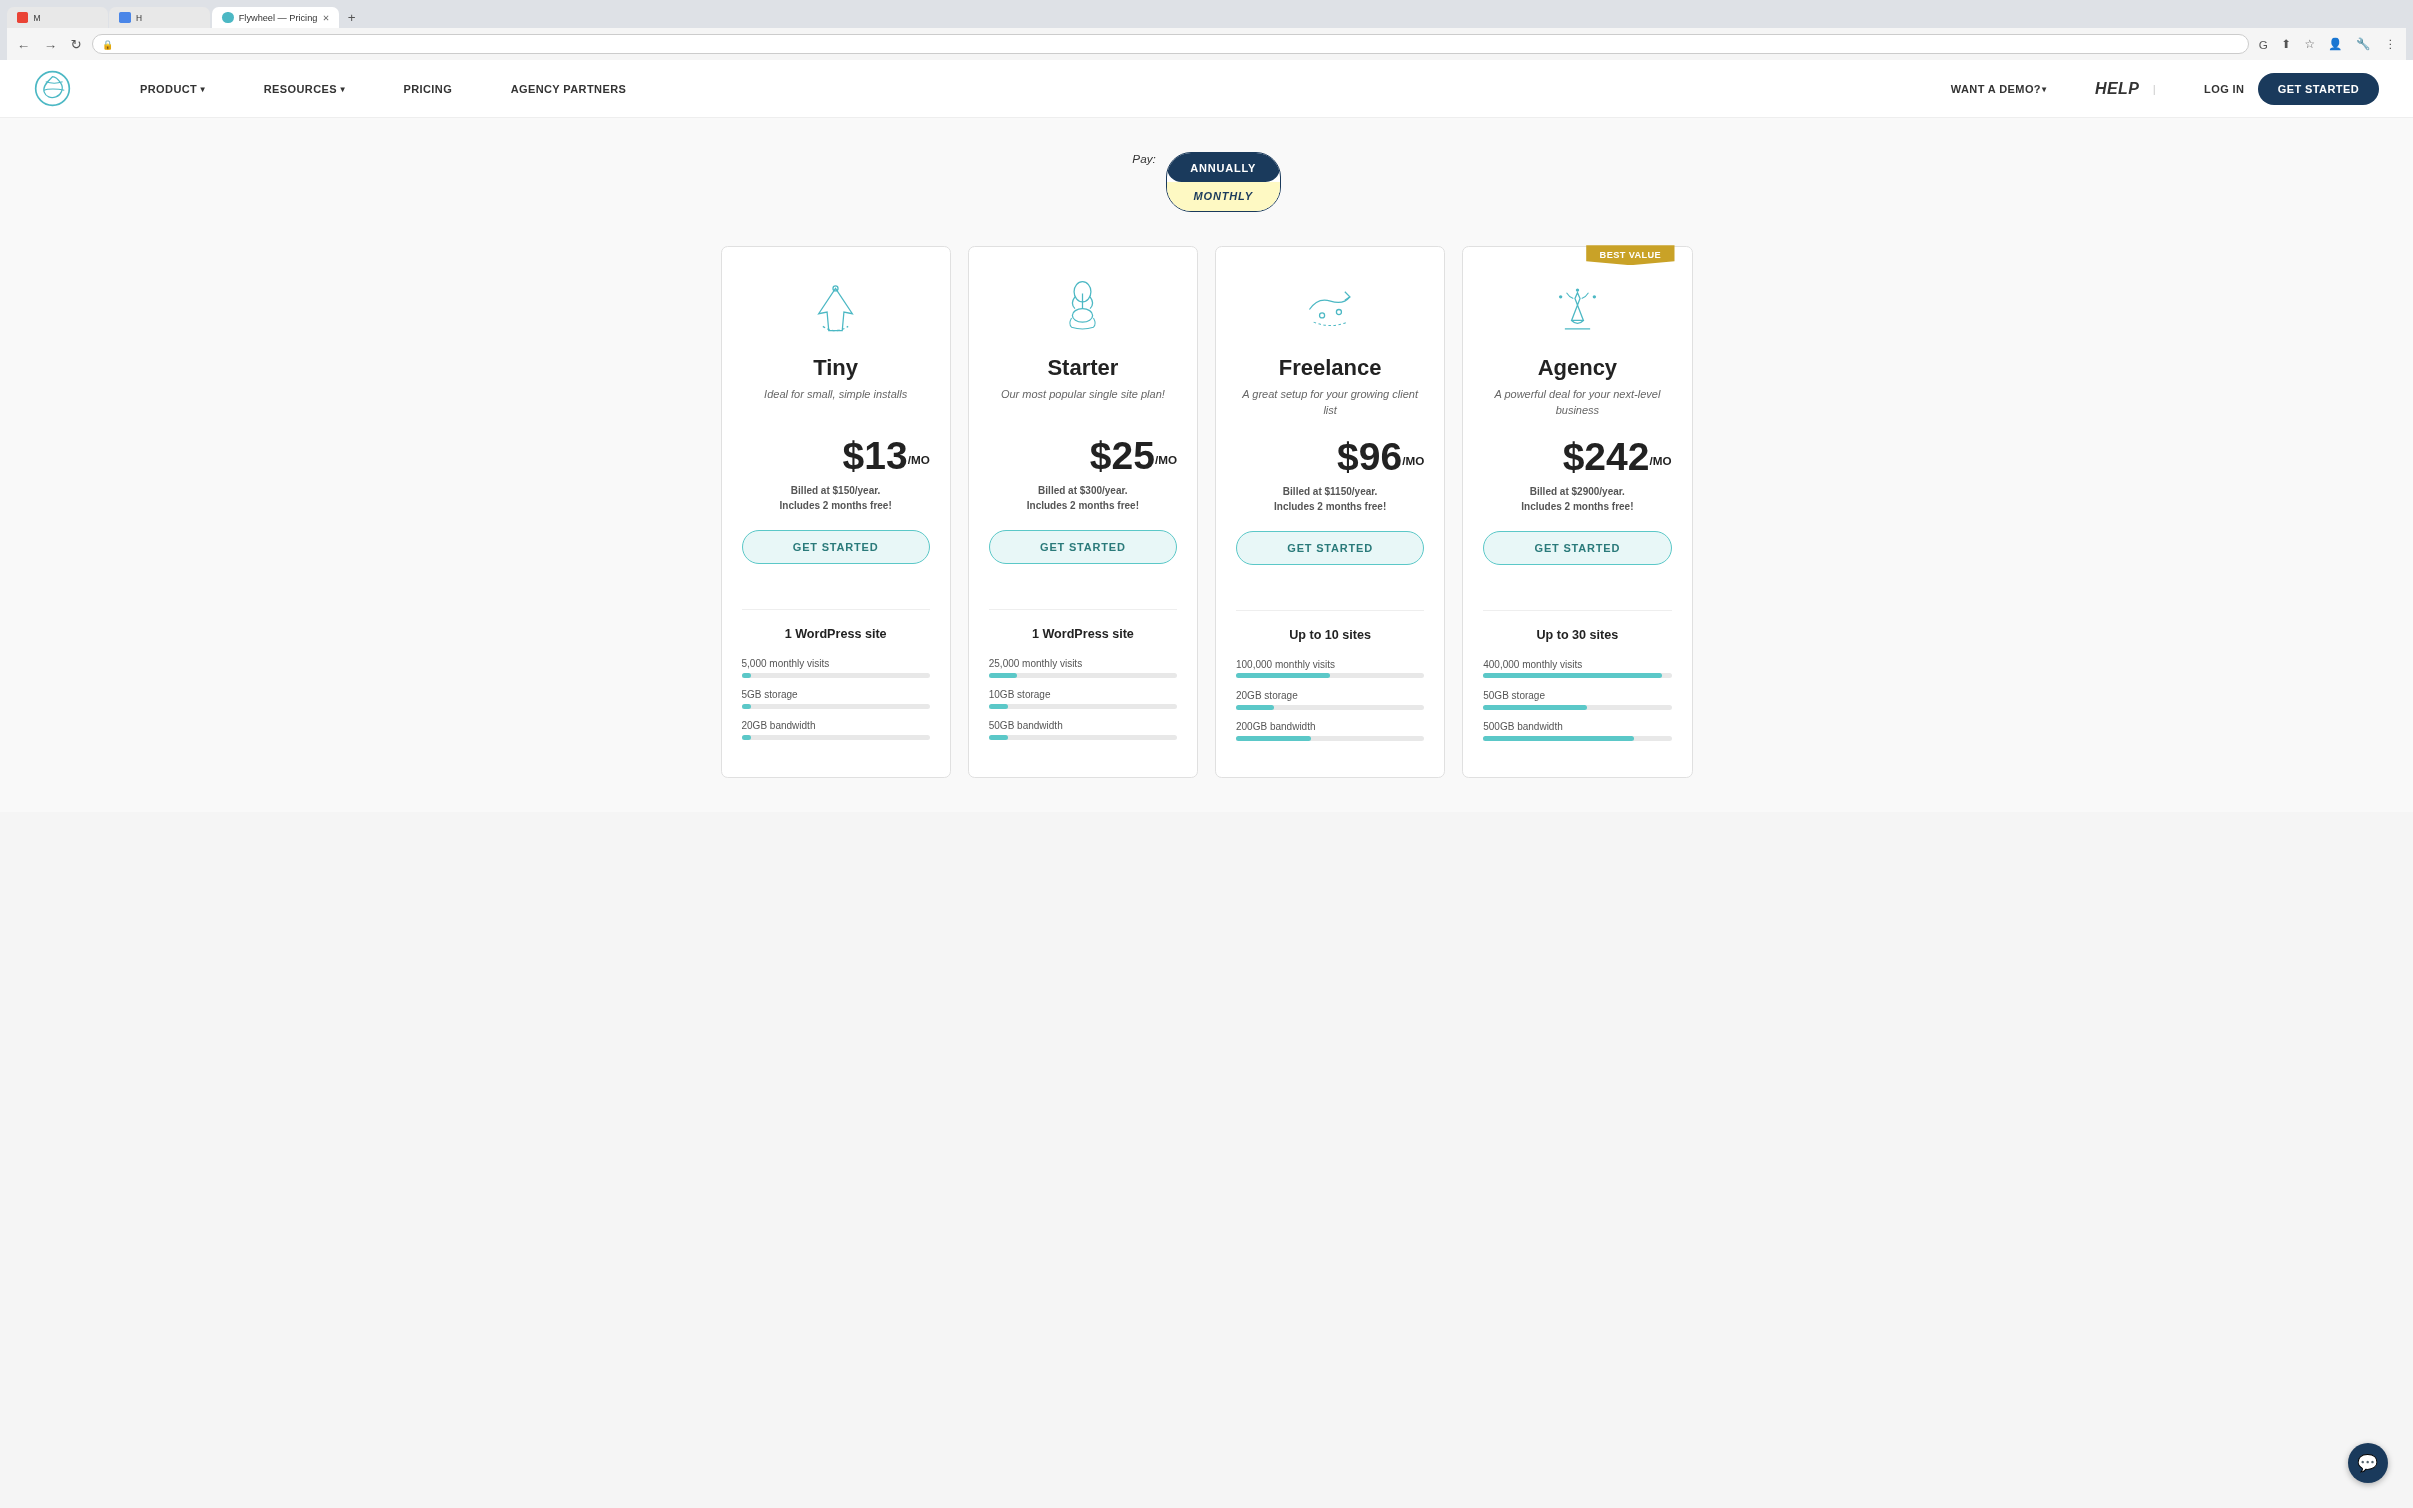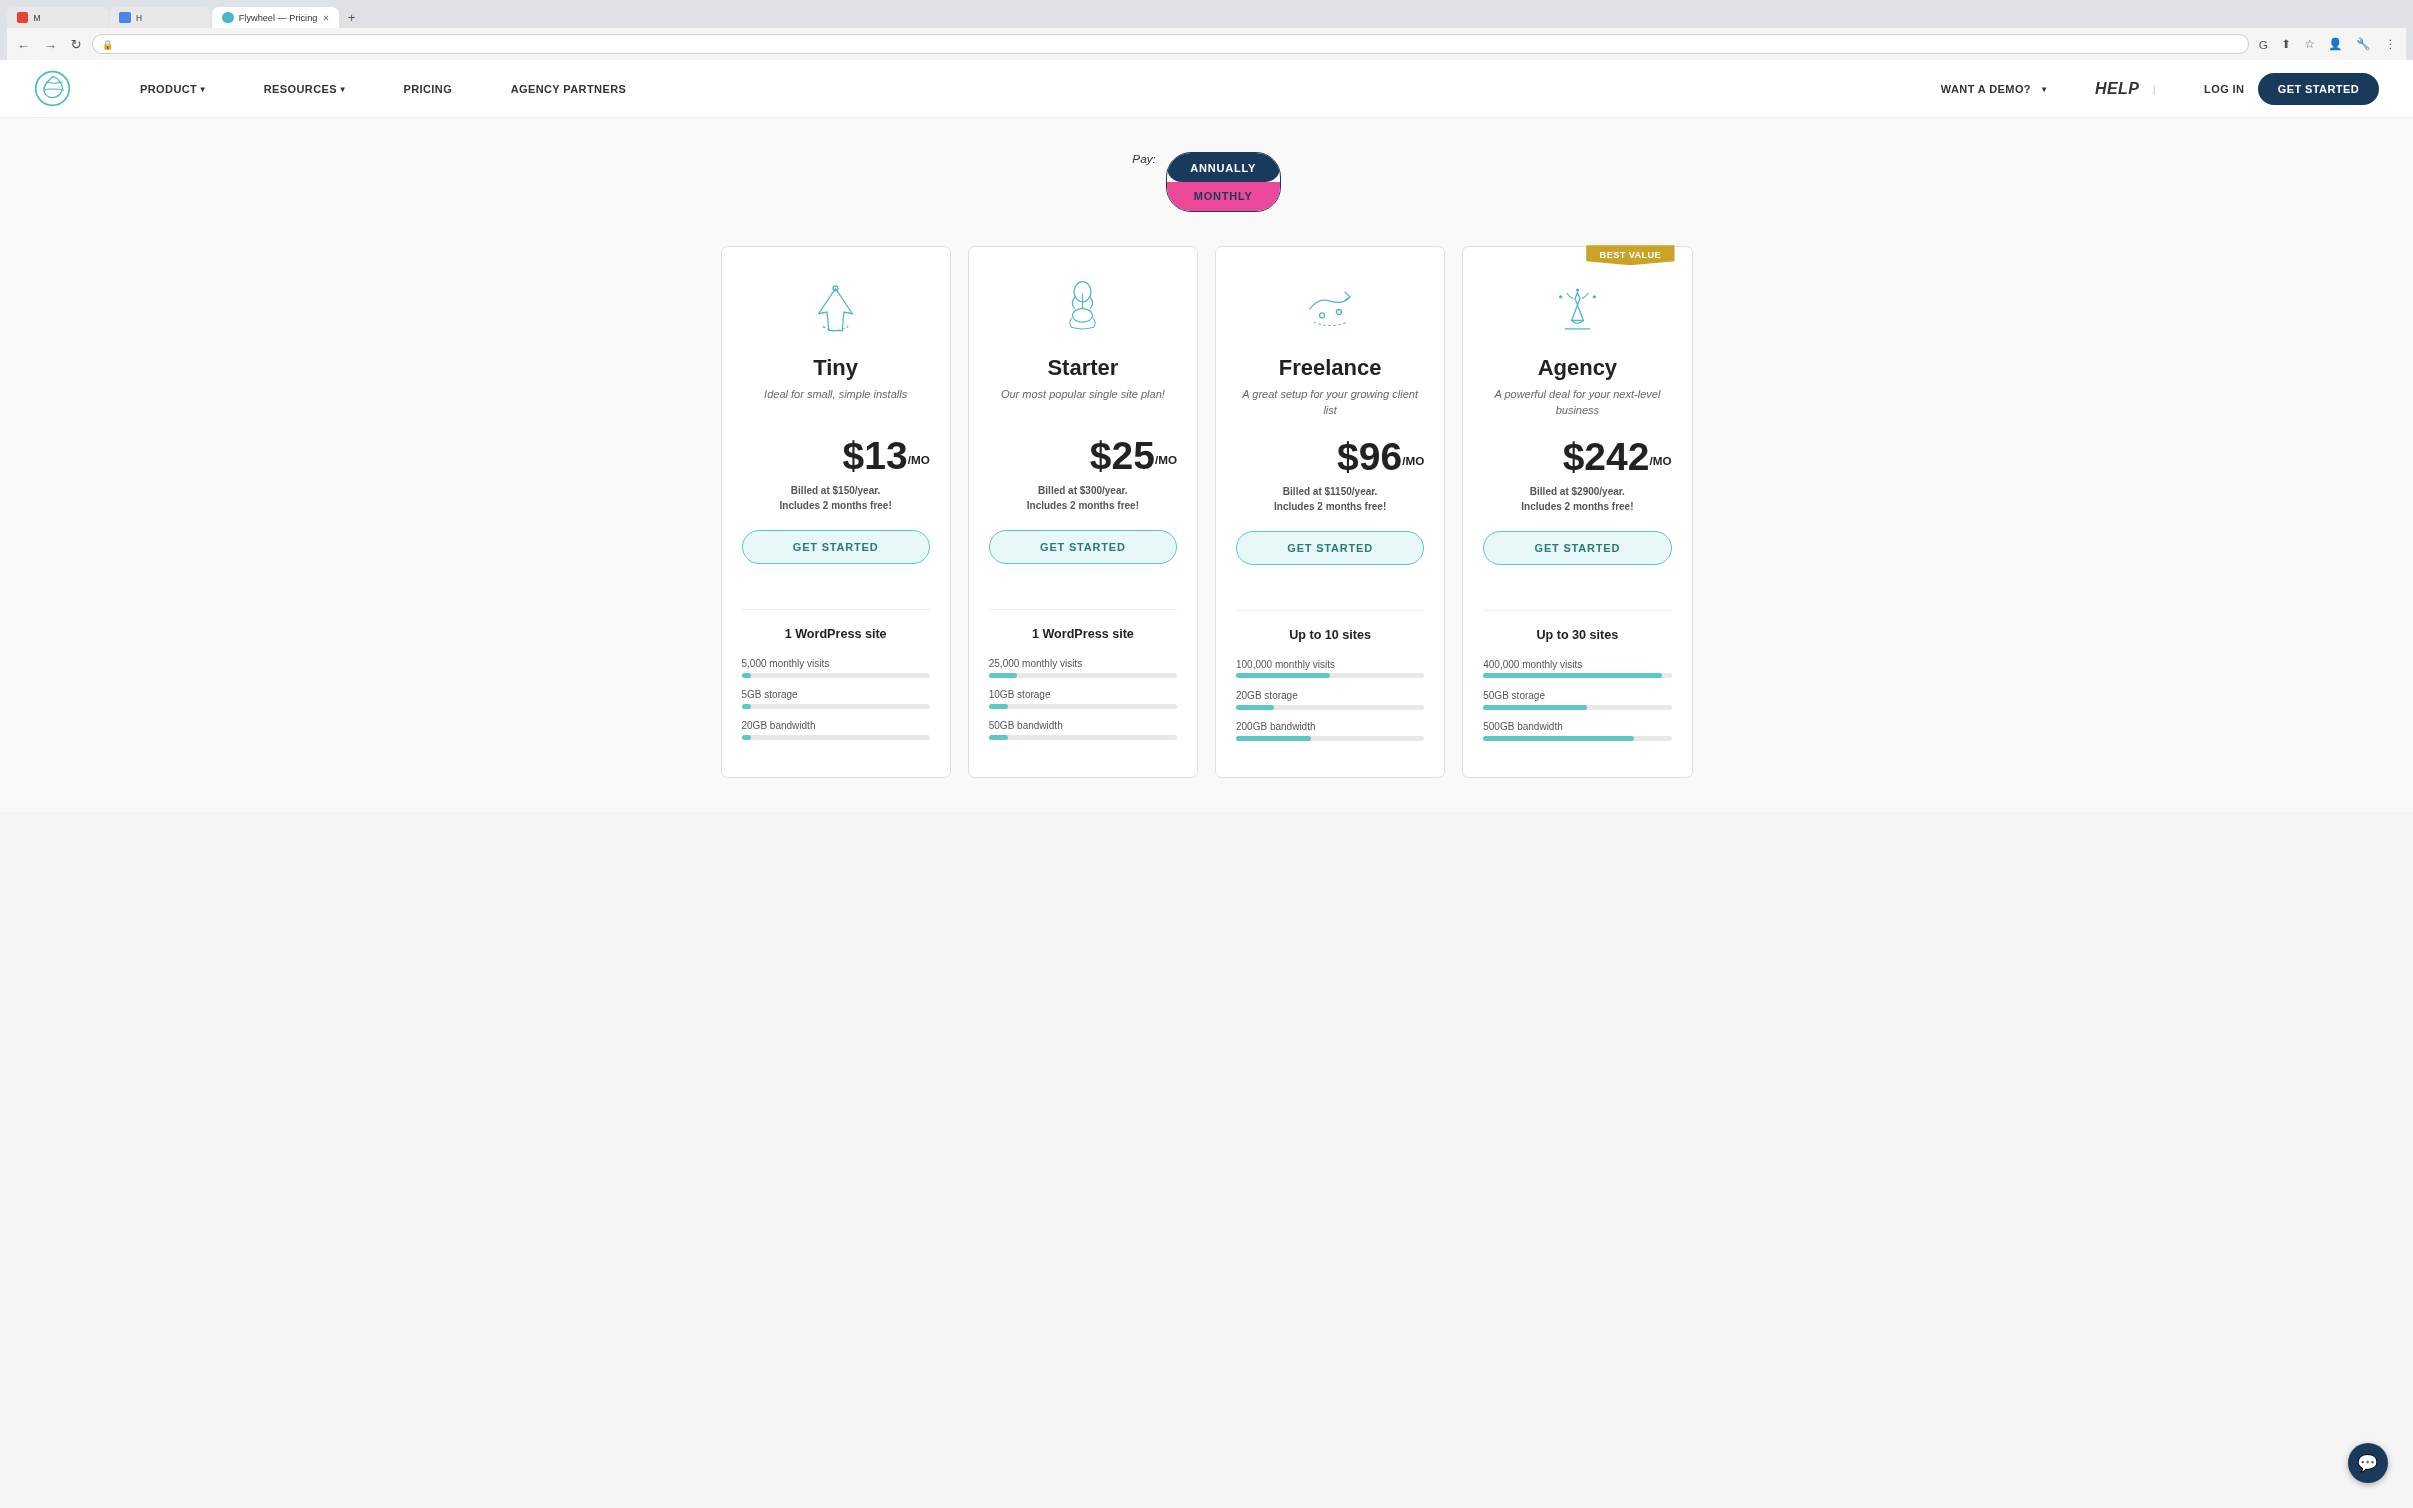--- a/index.html
+++ b/index.html
@@ -27,34 +27,34 @@
     .page { background: #fff; }
 
     
     .site-nav { display: flex; align-items: center; padding: 10px 34px; border-bottom: 0.8px solid #eee; background: #fff; }
     .logo { display: flex; align-items: center; gap: 6.7px; margin-right: 34px; }
     .logo-icon { width: 37px; height: 37px; }
     .nav-links { display: flex; align-items: center; gap: 23.5px; flex: 1; }
     .nav-link { font-size: 11px; font-weight: 600; color: #333; text-decoration: none; display: flex; align-items: center; gap: 3.4px; letter-spacing: 0.4px; margin-left: 35px; }
     .nav-link .chevron { font-size: 8.4px; }
     .nav-right { display: flex; align-items: center; gap: 13.4px; margin-left: auto; }
-    .nav-right .demo-link { font-size: 11px; font-weight: 600; color: #333; display: flex; align-items: center; gap: 11px; }
+    .nav-right .demo-link { font-size: 11px; font-weight: 600; color: #333; display: flex; align-items: center; gap: 1px; }
     .nav-right .help-link { font-size: 16px; font-weight: 600; color: #333; font-style: italic; }
     .nav-right .separator { color: #ccc; }
     .nav-right .login-link { font-size: 11px; font-weight: 600; color: #333; }
     .get-started-btn { background: #1a3a5c; color: #fff; border: none; border-radius: 21px; padding: 10px 20px; font-size: 11px; font-weight: 700; cursor: pointer; letter-spacing: 0.4px; }
 
     
     .pricing-section { padding: 34px 17px; background: #f9f9f9; }
     .billing-toggle { display: flex; align-items: flex-start; justify-content: center; gap: 10px; margin-bottom: 34px; }
     .billing-toggle .pay-label { font-style: italic; font-size: 11.7px; color: #333; }
     .toggle-container { display: flex; background: #fff; border: 1.7px solid #1a3a5c; border-radius: 25px; overflow: hidden; flex-direction: column; }
     .toggle-btn { padding: 8.4px 23.5px; font-size: 11px; font-weight: 700; letter-spacing: 0.8px; border: none; cursor: pointer; }
     .toggle-btn.active { background: #1a3a5c; color: #fff; border-radius: 23.5px; }
-    .toggle-btn.inactive { background: #ec4899; color: #1a3a5c; }
+    .toggle-btn.inactive { background: #fef9c3; color: #1a3a5c; font-style: italic; }
 
     
     .plans-grid { display: grid; grid-template-columns: repeat(4, 1fr); gap: 17px; max-width: 1006px; margin: 0 auto; padding: 0 17px; }
 
     .plan-card { background: #fff; border: 0.8px solid #e0e0e0; border-radius: 6.7px; padding: 25px 20px; position: relative; }
     .plan-card.agency { border-color: #e0e0e0; }
 
     .best-value-badge { position: absolute; top: -1.7px; right: 17px; background: #c9a227; color: #fff; font-size: 9.2px; font-weight: 700; padding: 5px 13.4px; letter-spacing: 0.4px; clip-path: polygon(0 0, 100% 0, 100% 80%, 50% 100%, 0 80%); text-align: center; }
 
     .plan-icon { text-align: center; margin-bottom: 13.4px; margin-top: 8.4px; }

